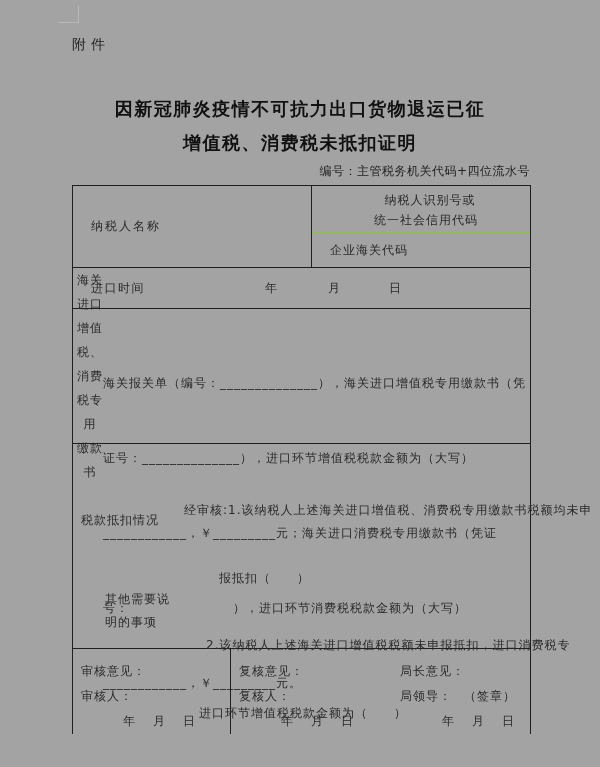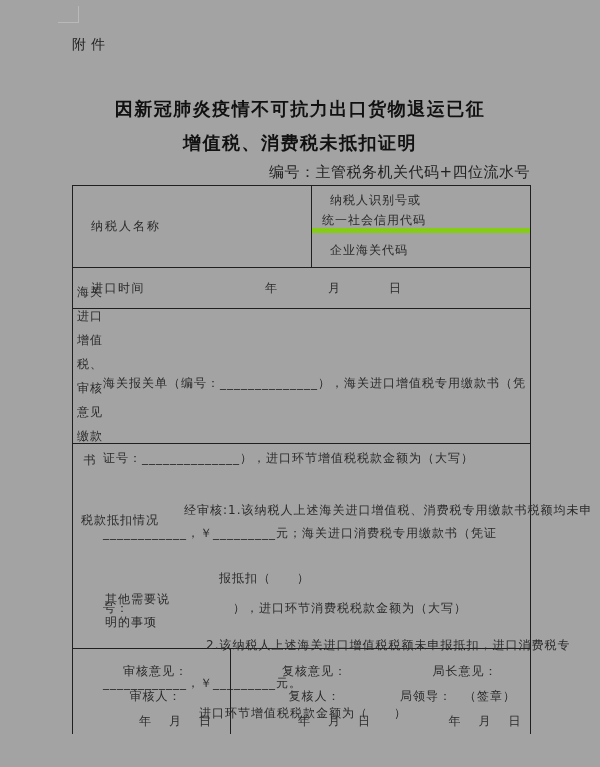--- a/index.html
+++ b/index.html
@@ -42,21 +42,21 @@
     font-size: 18px;
     font-weight: 700;
     letter-spacing: 1.5px;
     line-height: 34px;
     color: #111;
   }
   .number-note {
     position: absolute;
     right: 70px;
     top: 163px;
-    font-size: 15px;
+    font-size: 12px;
     letter-spacing: 0.5px;
     color: #222;
   }
   .form-table {
     position: absolute;
     left: 72px;
     top: 185px;
     width: 457px;
     border-top: 1px solid #1f1f1f;
     border-left: 1px solid #1f1f1f;
@@ -76,24 +76,25 @@
     letter-spacing: 2px;
   }
   .row-1 .right-cell {
     flex: 1;
     border-left: 1px solid #1f1f1f;
     display: flex;
     flex-direction: column;
   }
   .right-cell .id-cell {
     height: 47px;
-    border-bottom: 5px solid #84cc16;
+    border-bottom: 1px solid #84cc16;
     box-sizing: border-box;
     padding: 4px 0 0 10px;
     line-height: 20px;
+    text-align: center;
   }
   .right-cell .id-cell .l1 { padding-left: 8px; }
   .right-cell .customs-cell {
     flex: 1;
     display: flex;
     align-items: center;
     padding-left: 18px;
   }
   .row-2 { height: 41px; display: flex; align-items: center; }
   .row-2 .lbl { padding-left: 18px; letter-spacing: 1.5px; }
@@ -138,21 +139,21 @@
     left: 32px;
     top: 144px;
     line-height: 23px;
     letter-spacing: 1px;
   }
   .ind-0 { padding-left: 3px; }
   .ind-1 { padding-left: 38px; }
   .ind-2 { padding-left: 25px; }
   .ind-3 { padding-left: 18px; }
   .row-5 { height: 85px; border-bottom: none; display: flex; }
-  .row-5 .col { box-sizing: border-box; padding: 10px 0 0 8px; line-height: 25px; text-align: center; }
+  .row-5 .col { box-sizing: border-box; padding: 10px 0 0 8px; line-height: 25px; }
   .row-5 .col1 { width: 157px; }
   .row-5 .col2 { width: 160px; border-left: 1px solid #1f1f1f; }
   .row-5 .col3 { flex: 1; padding-left: 10px; }
   .row-5 .date { padding-left: 42px; letter-spacing: 3px; }
   .row-5 .person-line { display: flex; }
   .row-5 .seal { margin-left: 12px; }
 </style>
 </head>
 <body>
 
@@ -187,21 +188,21 @@
       <div class="ymd">
         <span class="y">年</span>
         <span class="m">月</span>
         <span class="d">日</span>
       </div>
     </div>
 
     <div class="row row-3">
       <div class="left-label">
         <div>海关进口增值税、</div>
-        <div>审核意见</div>
+        <div>消费税专用</div>
         <div>缴款书</div>
       </div>
       <div class="content">
         <div>海关报关单（编号：______________），海关进口增值税专用缴款书（凭</div>
         <div>证号：______________），进口环节增值税税款金额为（大写）</div>
         <div>____________，￥_________元；海关进口消费税专用缴款书（凭证</div>
         <div>号：　　　　　　　　），进口环节消费税税款金额为（大写）</div>
         <div>____________，￥_________元。</div>
       </div>
     </div>

